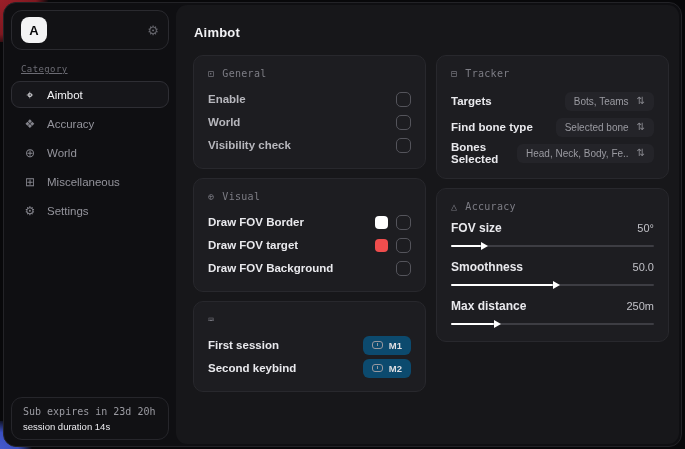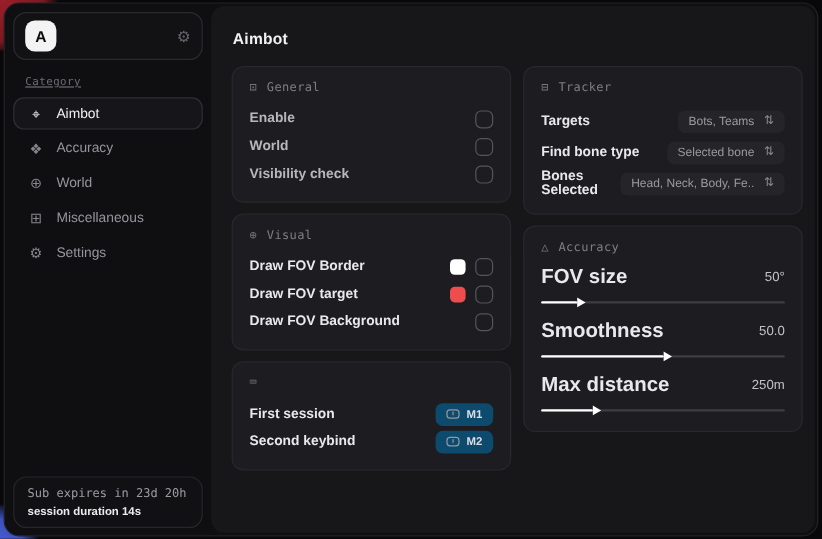--- a/index.html
+++ b/index.html
@@ -49,21 +49,21 @@
   }
   .nav-item .nv-icon { font-size:12px; width:14px; text-align:center; color:#84848c; }
   .nav-item.active { border-color:#2e2e34; background:#16161a; color:#f1f1f4; }
   .nav-item.active .nv-icon { color:#e8e8ec; }
 
   .status-box {
     margin:auto 7px 6px; border:1px solid #26262b; border-radius:11px;
     padding:8px 11px 7px; background:#111114;
   }
   .status-line1 { font-family:"DejaVu Sans Mono", monospace; font-size:10px; color:#9b9ba2; }
-  .status-line2 { font-size:9.5px; font-weight:bold; color:#ebebef; margin-top:4px; }
+  .status-line2 { font-size:9.5px; font-weight:normal; color:#ebebef; margin-top:4px; }
 
   
   .main {
     flex:1; margin:2px 2px 2px 0; background:#17171a;
     border-radius:11px; padding:12px 10px 0 17px;
   }
   .main-title { font-size:13px; font-weight:bold; color:#f2f2f5; margin:8px 0 15px 1px; letter-spacing:.2px; }
   .columns { display:flex; gap:10px; align-items:flex-start; }
   .col { flex:1; display:flex; flex-direction:column; gap:9px; min-width:0; }
 
@@ -99,21 +99,21 @@
   .select-btn {
     margin-left:auto; display:flex; align-items:center; gap:8px; background:#242429;
     border-radius:6px; padding:4px 9px; cursor:pointer; max-width:152px;
   }
   .select-value { font-size:10px; color:#9a9aa1; white-space:nowrap; overflow:hidden; text-overflow:ellipsis; }
   .select-icon { font-size:10px; color:#8b8b92; line-height:1; flex:none; }
 
   .acc-group { margin:6px 0 13px; }
   .acc-group:last-child { margin-bottom:4px; }
   .acc-top { display:flex; justify-content:space-between; align-items:center; }
-  .acc-label { font-size:17px; font-weight:600; color:#e9e9ed; }
+  .acc-label { font-size:12px; font-weight:600; color:#e9e9ed; }
   .acc-value { font-size:11px; color:#c1c1c7; }
   .slider { position:relative; height:2px; background:#3d3d43; border-radius:2px; margin-top:10px; cursor:pointer; }
   .slider-fill { position:absolute; left:0; top:0; height:100%; background:#ffffff; border-radius:2px; }
   .slider-fill::after {
     content:''; position:absolute; right:-7px; top:-3.5px;
     border-left:7px solid #ffffff; border-top:4.5px solid transparent; border-bottom:4.5px solid transparent;
   }
 </style>
 </head>
 <body>

